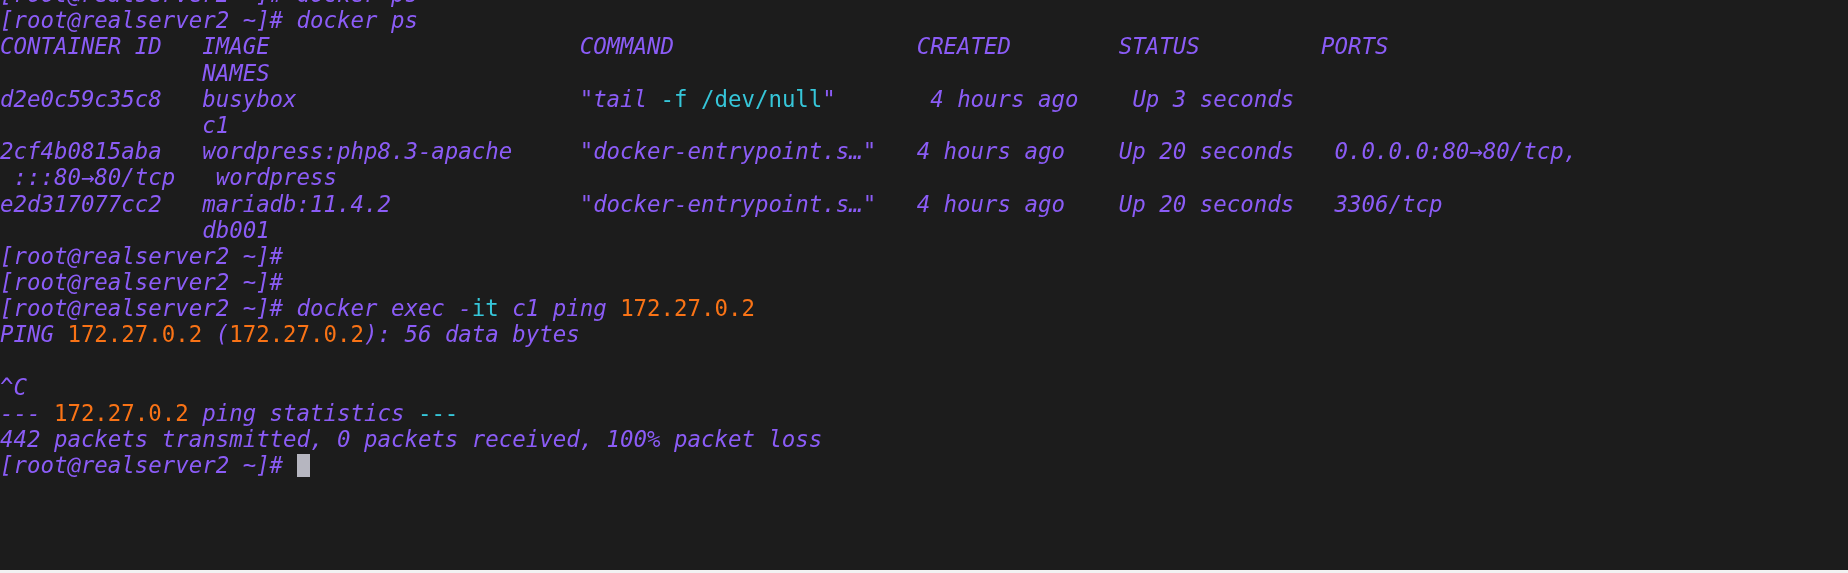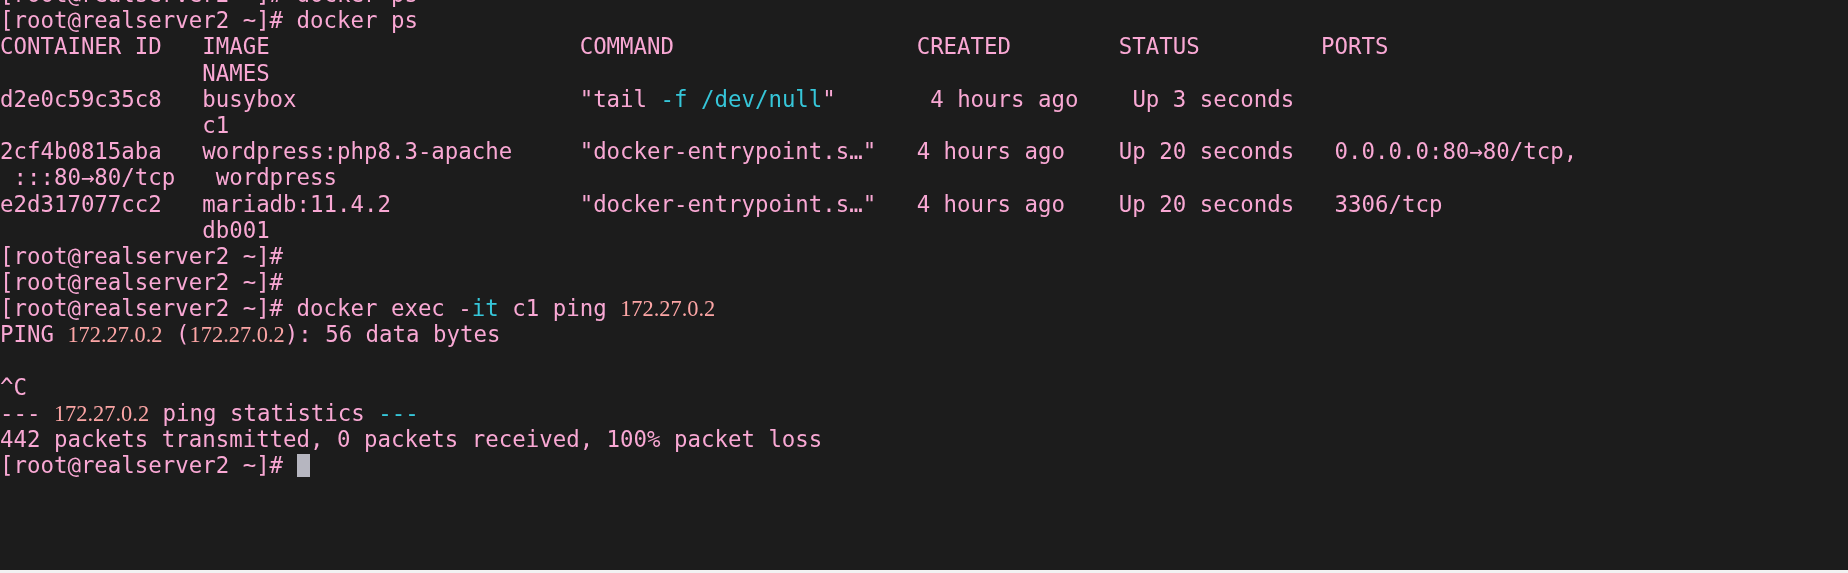--- a/index.html
+++ b/index.html
@@ -31,23 +31,23 @@
     letter-spacing: 0;
     white-space: pre;
     color: #e8e8e8;
     -webkit-font-smoothing: antialiased;
   }
   .row {
     height: 26.2px;
     white-space: pre;
     display: block;
   }
-  .fg-default { color: #f9a8d4; }
+  .fg-default { color: #8b5cf6; font-style: italic; }
   .fg-cyan    { color: #36c6d9; }
-  .fg-magenta { color: #fca5a5; font-family: Liberation Serif, serif; }
+  .fg-magenta { color: #f97316; }
   .cursor {
     display: inline-block;
     width: 13.1px;
     height: 23px;
     background: #b6b6c0;
     vertical-align: -4px;
   }
   #bottom-strip {
     position: absolute;
     left: 0;

